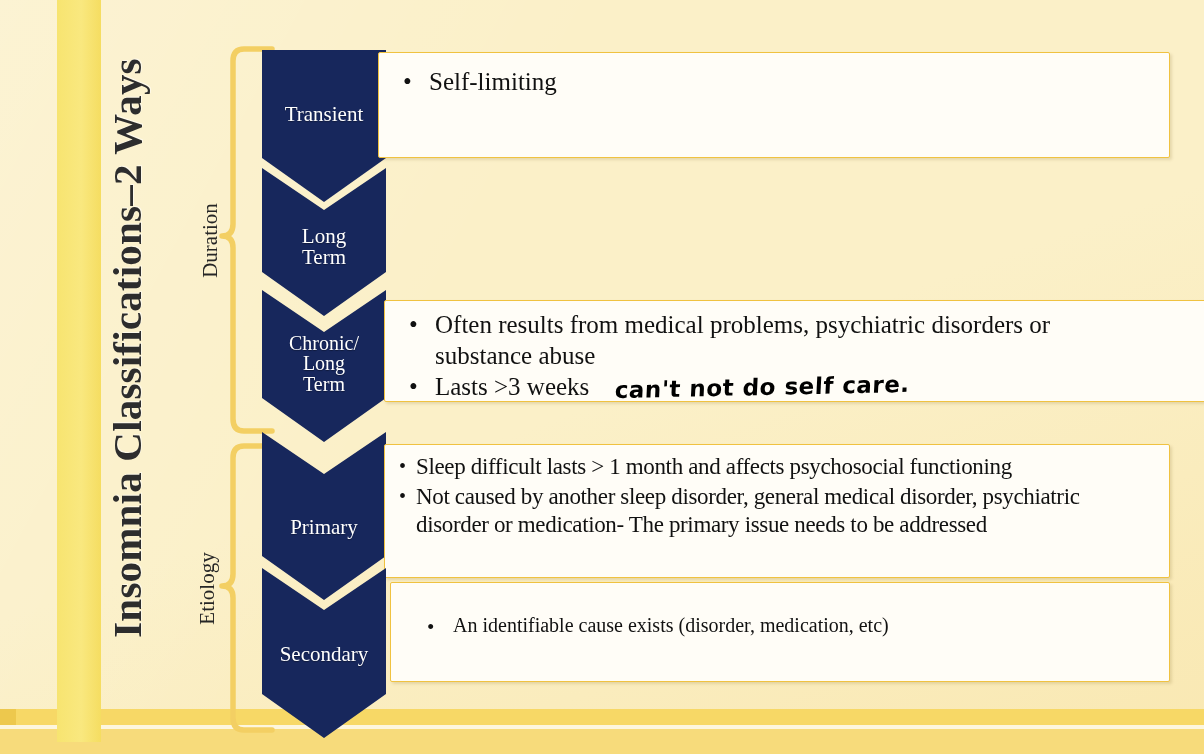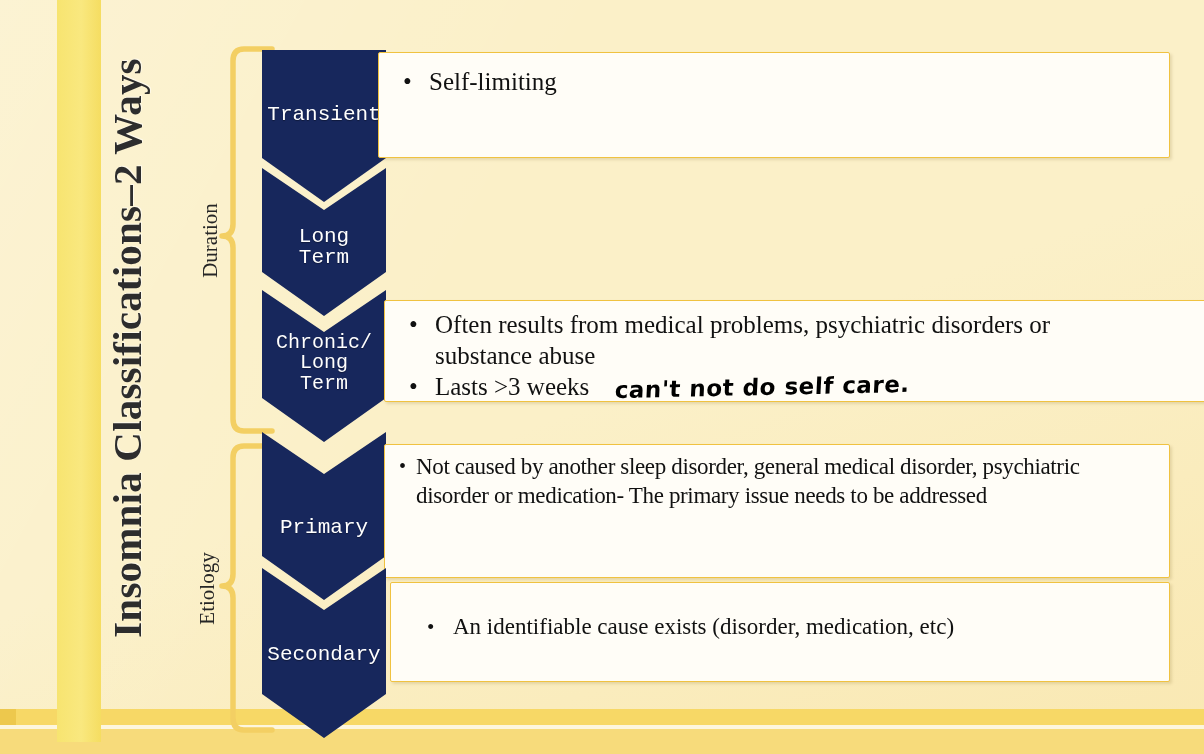--- a/index.html
+++ b/index.html
@@ -45,21 +45,21 @@
     font-size:21px;color:#262626;white-space:nowrap;
     transform:rotate(-90deg);transform-origin:center center;
   }
 
   
   .chev{position:absolute;}
   .chev svg{display:block;}
   .chev-label{
     position:absolute;left:0;right:0;
     text-align:center;color:#ffffff;
-    font-family:Liberation Mono, monospace;
+    font-family:Liberation Serif, serif;
     font-size:21px;line-height:1.02;
     text-shadow:0 1px 1px rgba(0,0,0,.35);
     pointer-events:none;
   }
 
   
   .box{
     position:absolute;
     background:#fffdf7;
     border:1.5px solid #f0c240;
@@ -76,21 +76,21 @@
   .box li:before{
     content:"\2022";position:absolute;left:0;top:0;
   }
   
   .sA li{font-size:25px;line-height:1.22;padding-left:26px;margin-bottom:1px;}
   .sA li:before{font-size:25px;}
   
   .sB li{font-size:23px;line-height:1.24;padding-left:17px;margin-bottom:1px;}
   .sB li:before{font-size:20px;top:1px;}
   
-  .sC li{font-size:23px;line-height:1.25;padding-left:26px;}
+  .sC li{font-size:20px;line-height:1.25;padding-left:26px;}
   .sC li:before{font-size:21px;top:1px;}
 
   .hand{
     font-family:"DejaVu Sans", sans-serif;
     font-weight:bold;font-size:23px;color:#000;
     margin-left:26px;letter-spacing:.5px;
     transform:skewX(-4deg) rotate(-1.2deg);
     display:inline-block;
   }
   .condense{letter-spacing:-0.35px;}
@@ -165,20 +165,21 @@
   </div>
 
   <div class="chev" style="left:262px;top:432px;">
     <svg width="124" height="168" viewBox="0 0 124 168">
       <path d="M0 0 L62 42 L124 0 V124 L62 168 L0 124 Z" fill="#17275c"></path>
     </svg>
     <div class="chev-label" style="top:85px;">Primary</div>
   </div>
   <div class="box" style="left:384px;top:444px;width:786px;height:134px;">
     <ul class="sB" style="margin:8px 0 0 14px;width:752px;">
+      <li class="condense">Sleep difficult lasts &gt; 1 month and  affects psychosocial functioning</li>
       <li class="condense">Not caused by another sleep disorder, general medical disorder, psychiatric disorder or medication- The primary issue needs to be addressed</li>
     </ul>
   </div>
 
   <div class="chev" style="left:262px;top:568px;">
     <svg width="124" height="170" viewBox="0 0 124 170">
       <path d="M0 0 L62 42 L124 0 V126 L62 170 L0 126 Z" fill="#17275c"></path>
     </svg>
     <div class="chev-label" style="top:76px;">Secondary</div>
   </div>

